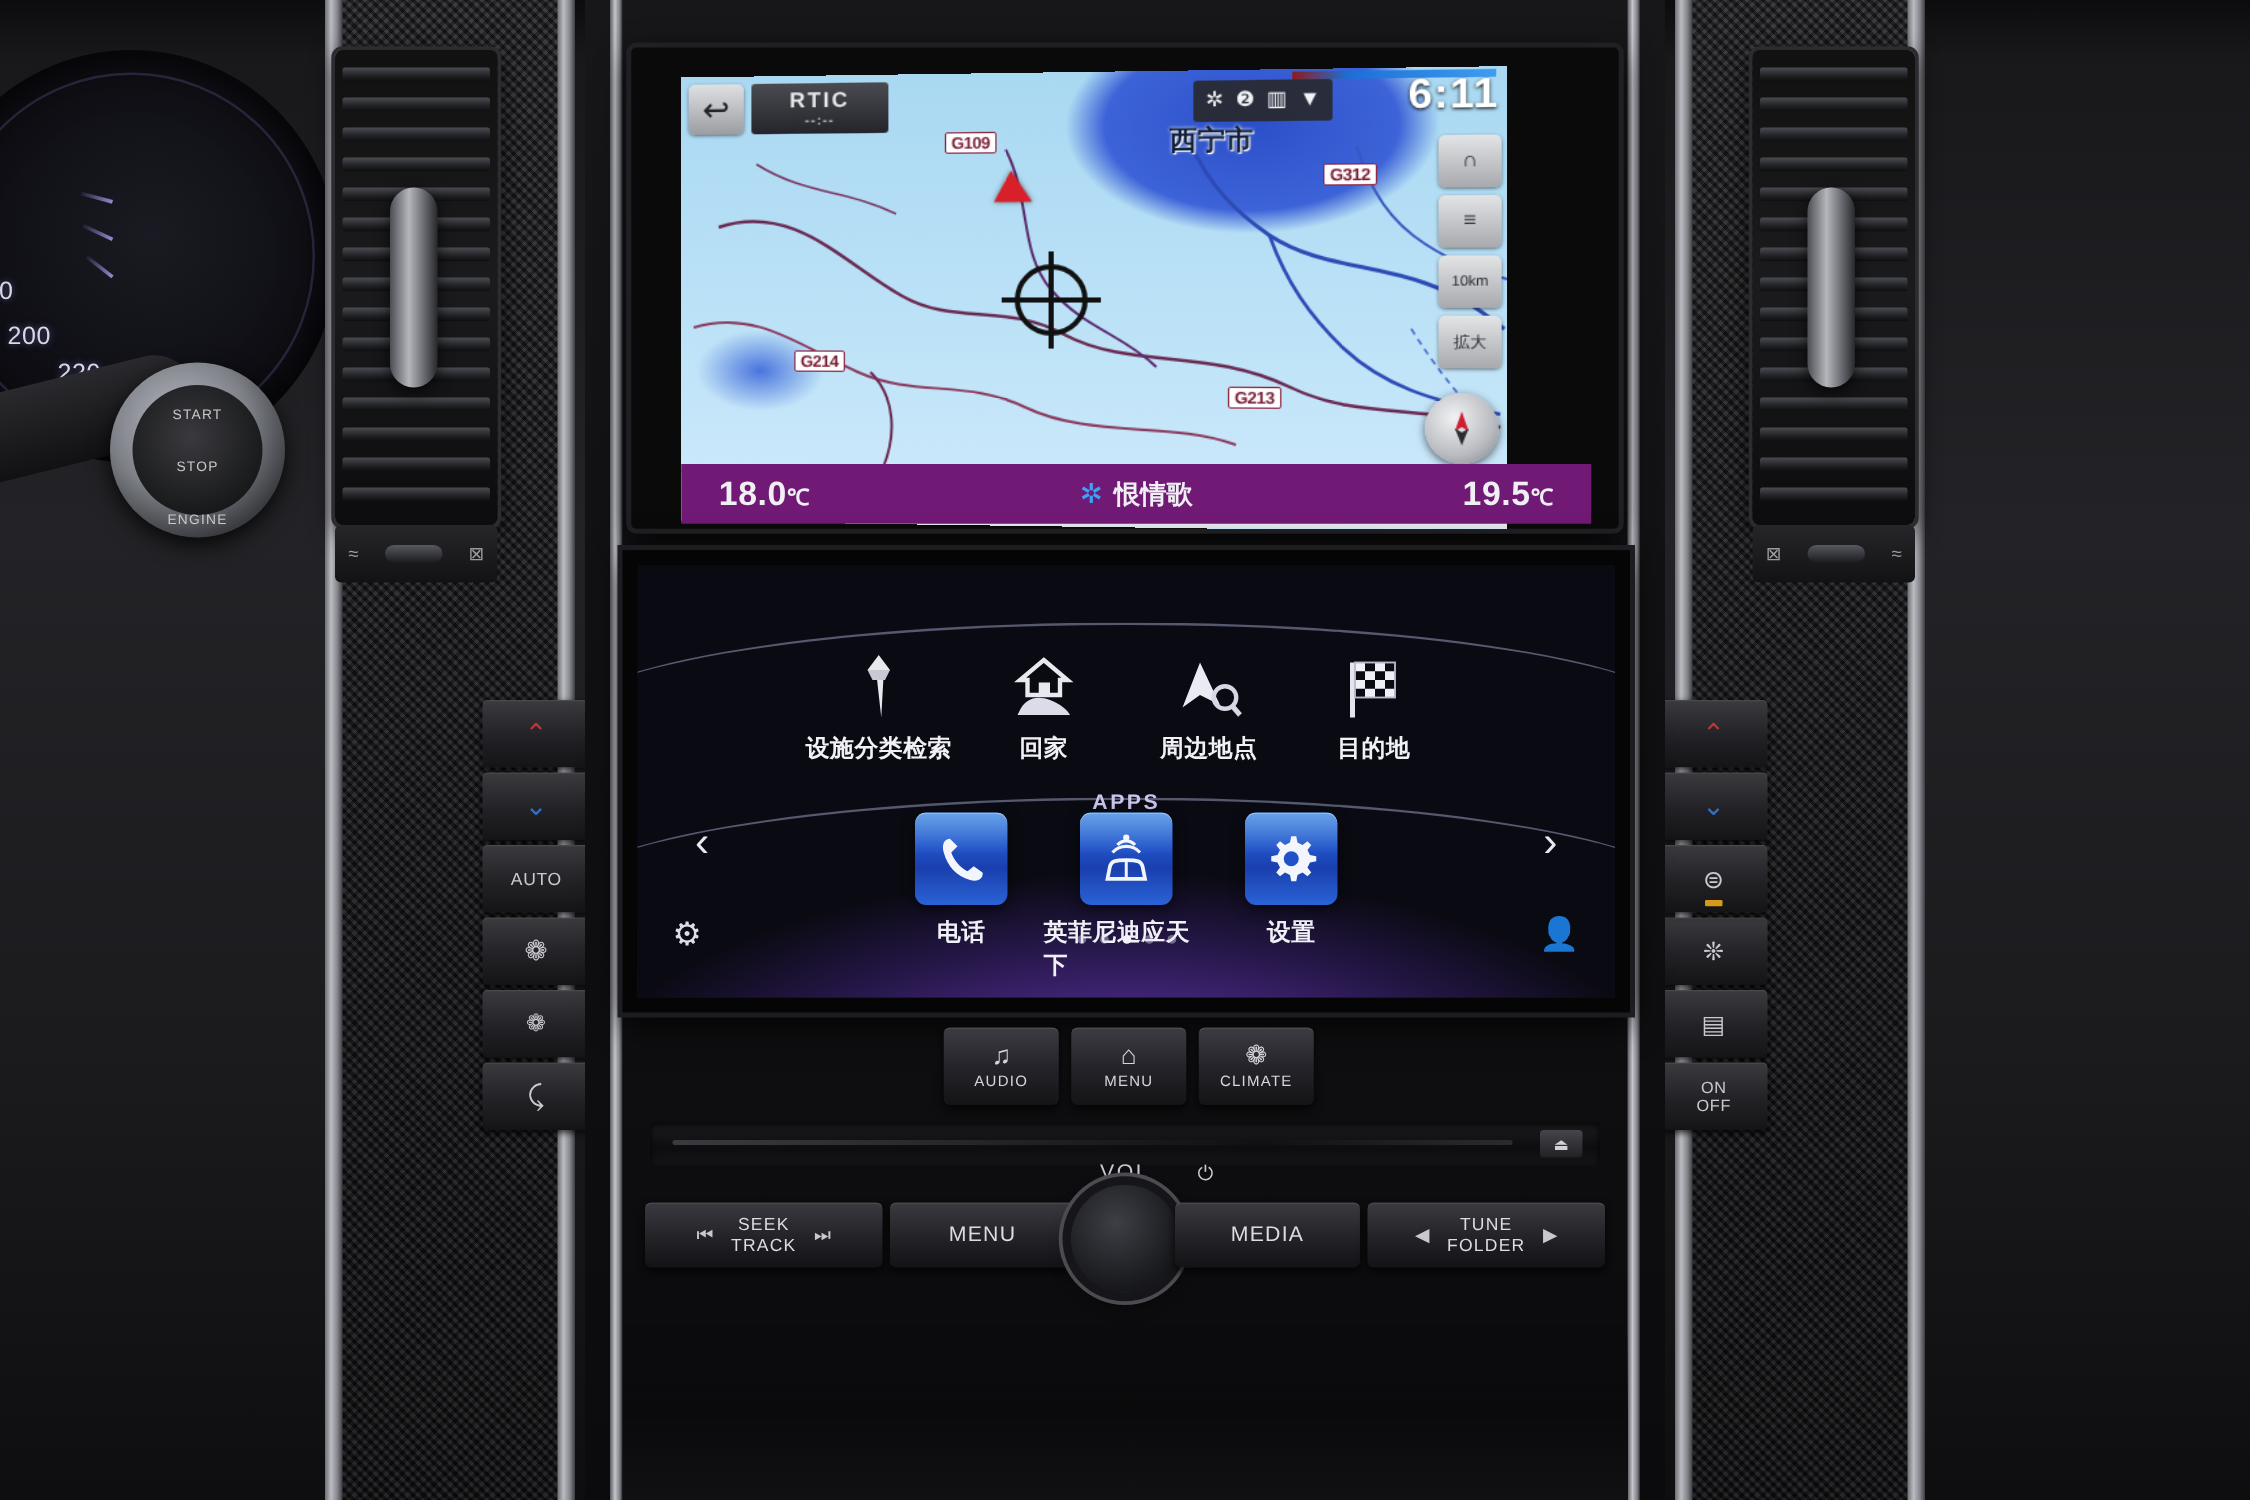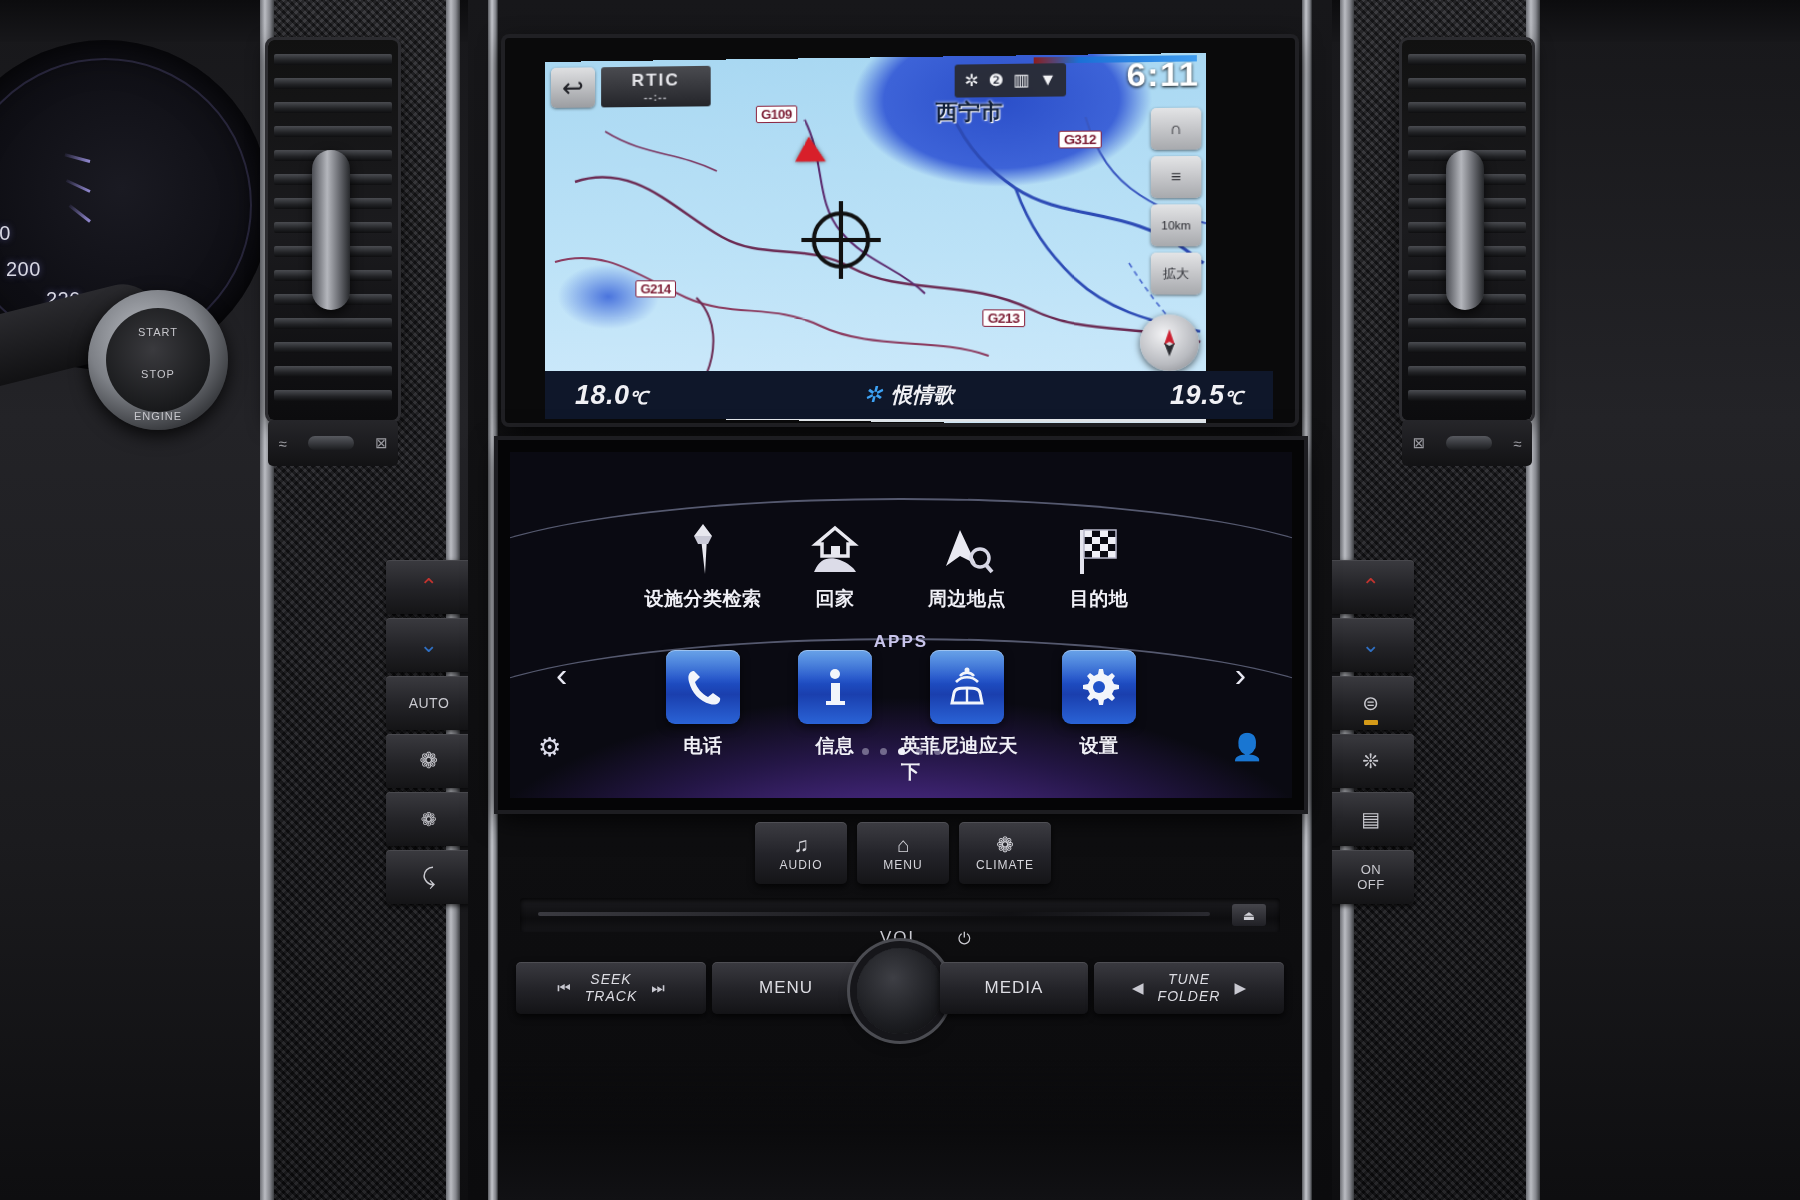--- a/index.html
+++ b/index.html
@@ -275,24 +275,23 @@
     width: 26px; height: 26px; border-radius: 50%; background: #16171b;
     color: #fff; font-size: 16px; display: flex; align-items: center; justify-content: center;
   }
   .nav-info .dist { color: #16171b; font-size: 22px; font-weight: bold; }
   .nav-info .dist small { font-size: 13px; }
   .nav-info .street { color: #16171b; font-size: 22px; font-weight: bold; }
 
   
   #climate-strip {
     position: absolute; left: 40px; right: 22px; bottom: 4px; height: 48px;
-    background: #0f172a;
+    background: #701a75;
     display: flex; align-items: center; justify-content: space-between;
     padding: 0 30px;
-    font-style: italic;
   }
   #climate-strip .temp { color: #f0f0f4; font-size: 27px; font-weight: bold; letter-spacing: .5px; }
   #climate-strip .temp small { font-size: 18px; }
   #climate-strip .track { display: flex; align-items: center; gap: 9px; }
   #climate-strip .track .bt { color: #3da2f5; font-size: 22px; }
   #climate-strip .track .tname { color: #f0f0f4; font-size: 21px; font-weight: bold; }
 
   
   #touch-bezel {
     position: absolute; left: 30px; top: 440px; width: 806px; height: 370px;
@@ -394,21 +393,21 @@
   .abtn {
     position: absolute; height: 52px; top: 12px;
     background: linear-gradient(180deg, #3a3a40 0%, #232328 52%, #131316 100%);
     border-radius: 5px;
     box-shadow: 0 3px 7px rgba(0,0,0,.75), inset 0 1px 0 rgba(255,255,255,.1);
     display: flex; align-items: center; justify-content: center; gap: 14px;
     color: #dcdce2;
   }
   .abtn .lbl { font-size: 17px; letter-spacing: 1px; }
   .abtn .stack { display: flex; flex-direction: column; align-items: center; line-height: 17px; }
-  .abtn .stack span { font-size: 14px; letter-spacing: 1px; font-style: italic; }
+  .abtn .stack span { font-size: 14px; letter-spacing: 1px; }
   .abtn .nav-ar { font-size: 15px; color: #c8c8d0; }
   #volknob {
     position: absolute; left: 50%; top: -2px; transform: translateX(-50%);
     width: 86px; height: 86px; border-radius: 50%;
     background: radial-gradient(circle at 42% 35%, #3e3f45 0%, #1d1e22 60%, #0b0b0d 100%);
     box-shadow: 0 0 0 7px #16161a, 0 0 0 10px #4b4c52, 0 6px 16px rgba(0,0,0,.85);
   }
   #vol-label {
     position: absolute; left: 50%; top: -22px; transform: translateX(-50%);
     color: #c9c9d0; font-size: 17px; letter-spacing: 2px;
@@ -711,30 +710,20 @@
 
           <div class="app-item">
             <div class="app-tile">
               <svg width="44" height="44" viewBox="0 0 44 44">
                 <path d="M13 6 C9 6 6 10 8 17 C11 28 18 36 29 39 C36 41 40 37 39 33 L32 28 L27 32 C21 29 16 23 14 17 L19 12 Z" fill="#f2f5fb"></path>
               </svg>
             </div>
             <div class="lbl">电话</div>
           </div>
 
-          <div class="app-item">
-            <div class="app-tile">
-              <svg width="44" height="44" viewBox="0 0 44 44">
-                <circle cx="22" cy="9" r="5" fill="#f2f5fb"></circle>
-                <rect x="18" y="18" width="9" height="21" fill="#f2f5fb"></rect>
-                <rect x="13" y="36" width="19" height="4" fill="#f2f5fb"></rect>
-              </svg>
-            </div>
-            <div class="lbl">信息</div>
-          </div>
 
           <div class="app-item">
             <div class="app-tile">
               <svg width="46" height="44" viewBox="0 0 46 44">
                 <circle cx="23" cy="5" r="2.5" fill="#f2f5fb"></circle>
                 <path d="M16 11 A9 9 0 0 1 30 11" fill="none" stroke="#f2f5fb" stroke-width="2.6"></path>
                 <path d="M12 17 A15 15 0 0 1 34 17" fill="none" stroke="#f2f5fb" stroke-width="2.6"></path>
                 <path d="M8 38 L10 28 C11 24 14 23 23 23 C32 23 35 24 36 28 L38 38 Z" fill="none" stroke="#f2f5fb" stroke-width="3"></path>
                 <line x1="23" y1="23" x2="23" y2="38" stroke="#f2f5fb" stroke-width="2.4"></line>
               </svg>

